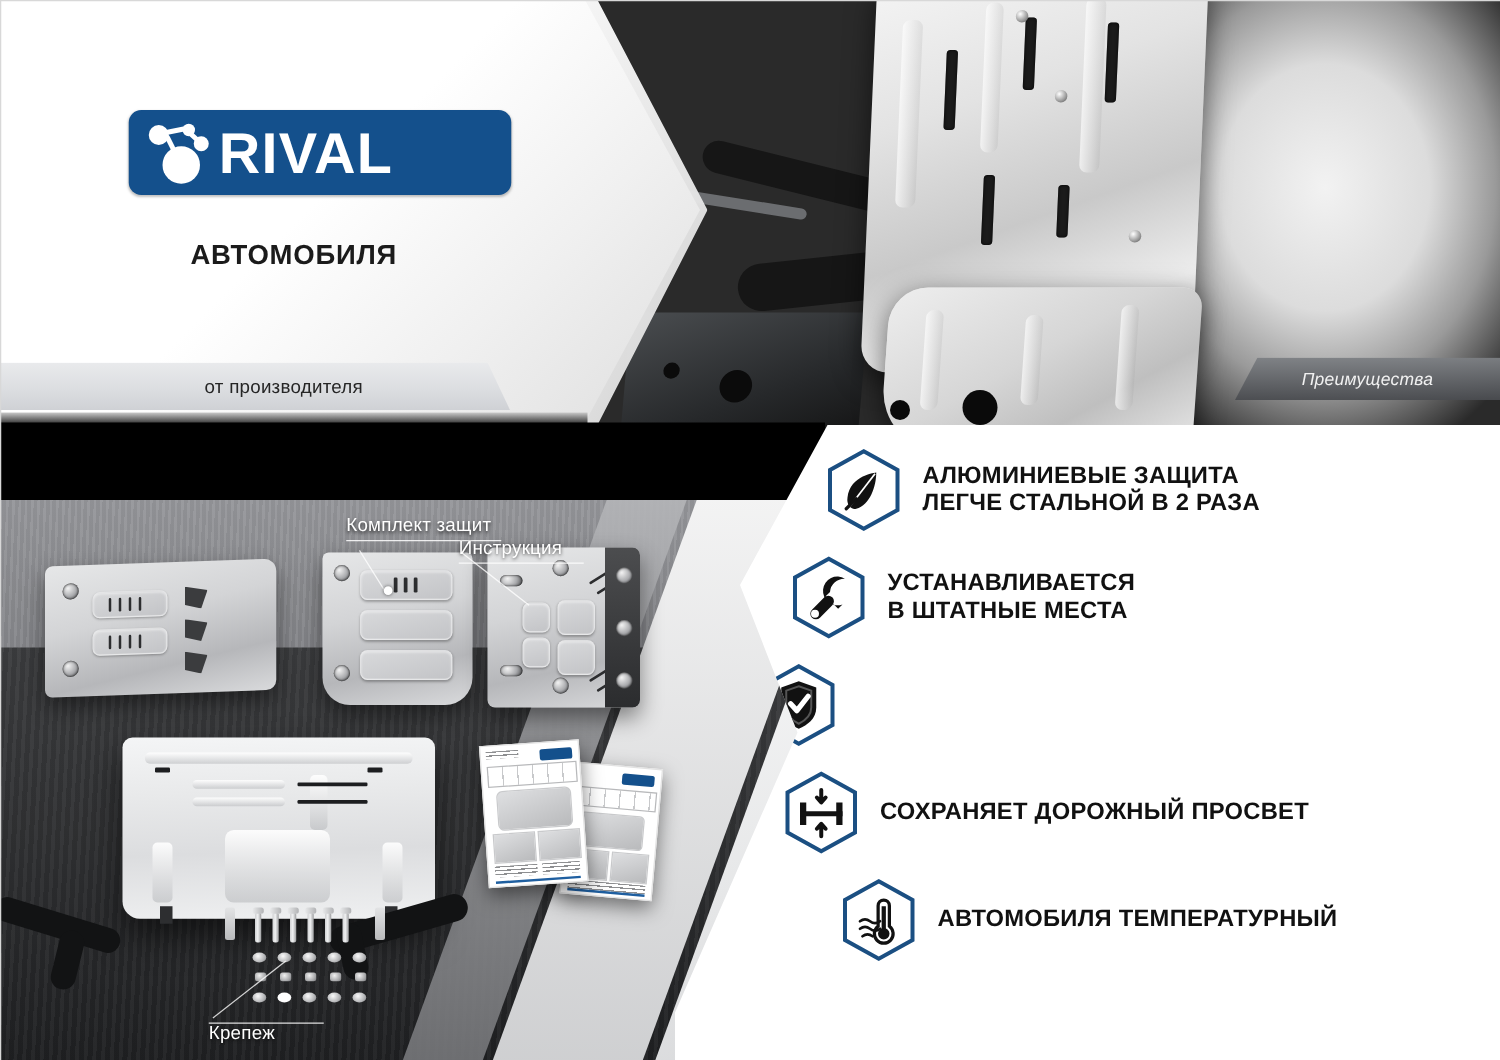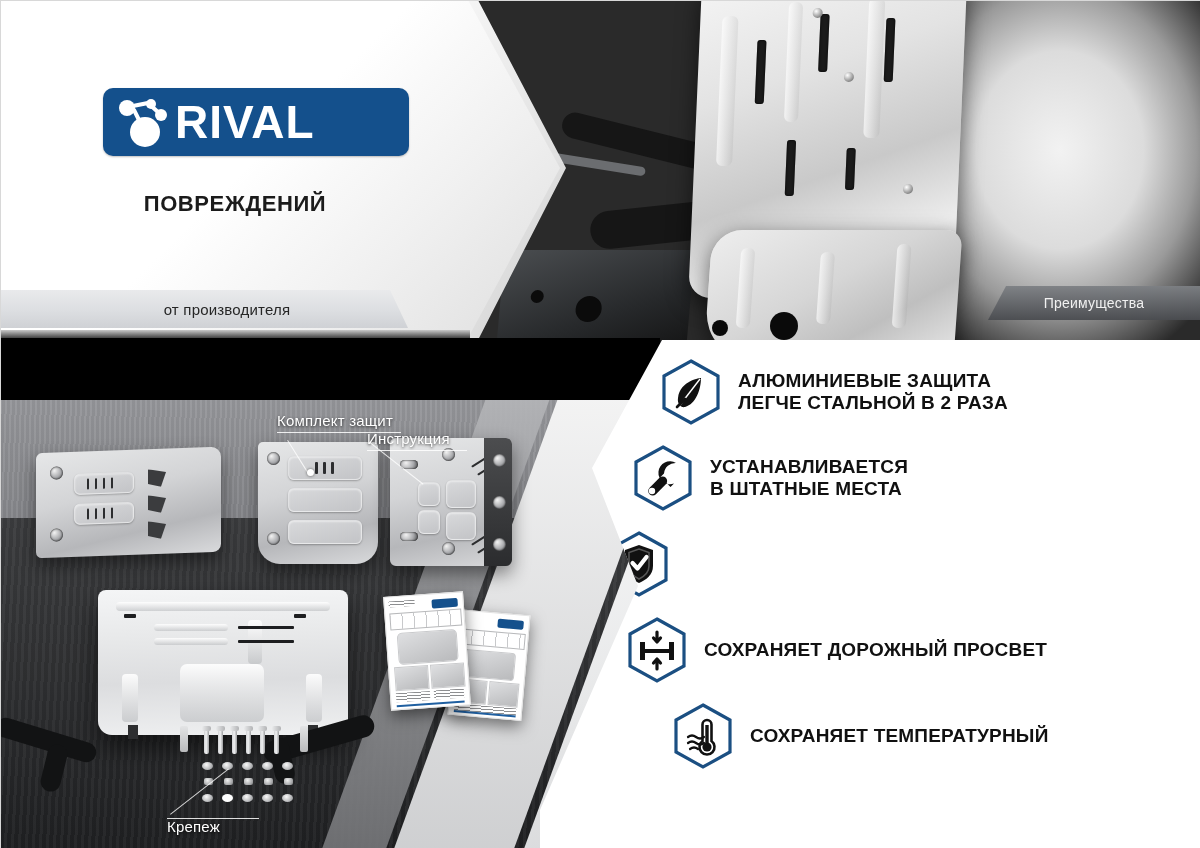--- a/index.html
+++ b/index.html
@@ -261,21 +261,21 @@
   .hexsvg{position:absolute;left:0;top:0;}
 
   
   .tab-advantages{
     position:absolute;left:988px;top:286px;width:212px;height:34px;
     background:linear-gradient(180deg,rgba(125,128,132,.95),rgba(74,76,80,.95));
     clip-path:polygon(18px 0, 212px 0, 212px 34px, 0 34px);
     display:flex;align-items:center;justify-content:center;
   }
   .tab-advantages span{
-    color:#f1f1f1;font-size:14px;letter-spacing:.2px;
+    color:#f1f1f1;font-size:14px;letter-spacing:.2px;font-style:italic;
   }
 
   
   .frame{
     position:absolute;left:0;top:0;width:1200px;height:848px;
     border:1px solid #d8d8d8;pointer-events:none;
   }
 </style>
 </head>
 <body>
@@ -332,21 +332,21 @@
               <circle cx="36" cy="10" r="5"></circle>
               <circle cx="46" cy="21" r="6"></circle>
               <circle cx="30" cy="38" r="15"></circle>
             </g>
           </svg>
         </span>
         <span class="logo-word">RIVAL</span>
       </div>
 
       <div class="brand-title">
-        <div>ПОВРЕЖДЕНИЙ</div>
+        <div>АВТОМОБИЛЯ</div>
       </div>
 
       <div class="brand-band">
         <span>от производителя</span>
       </div>
     </div>
   </div>
 
   <div class="black-bar-top-fade"></div>
   <div class="black-bar"></div>
@@ -572,21 +572,21 @@
             <polygon points="31,3 58,18 58,50 31,65 4,50 4,18" fill="none" stroke="#1b4f82" stroke-width="3.2"></polygon>
             <path d="M35 18 a4.5 4.5 0 0 1 4.5 4.5 V39 a7.5 7.5 0 1 1 -9 0 V22.5 A4.5 4.5 0 0 1 35 18 Z" fill="none" stroke="#111" stroke-width="2.6"></path>
             <rect x="33.3" y="23" width="3.4" height="19" fill="#111"></rect>
             <circle cx="35" cy="45" r="4.6" fill="#111"></circle>
             <path d="M16 35 q4 -3 8 0 q4 3 8 0" fill="none" stroke="#111" stroke-width="2.2" stroke-linecap="round"></path>
             <path d="M16 41 q4 -3 8 0 q4 3 8 0" fill="none" stroke="#111" stroke-width="2.2" stroke-linecap="round"></path>
             <path d="M18 47 q4 -3 8 0" fill="none" stroke="#111" stroke-width="2.2" stroke-linecap="round"></path>
           </svg>
         </span>
         <span class="ftext">
-          <span>СОХРАНЯЕТ ТЕМПЕРАТУРНЫЙ</span><br>
+          <span>АВТОМОБИЛЯ ТЕМПЕРАТУРНЫЙ</span><br>
         </span>
       </div>
 
     </div>
   </div>
 
   <div class="tab-advantages">
     <span>Преимущества</span>
   </div>
 

